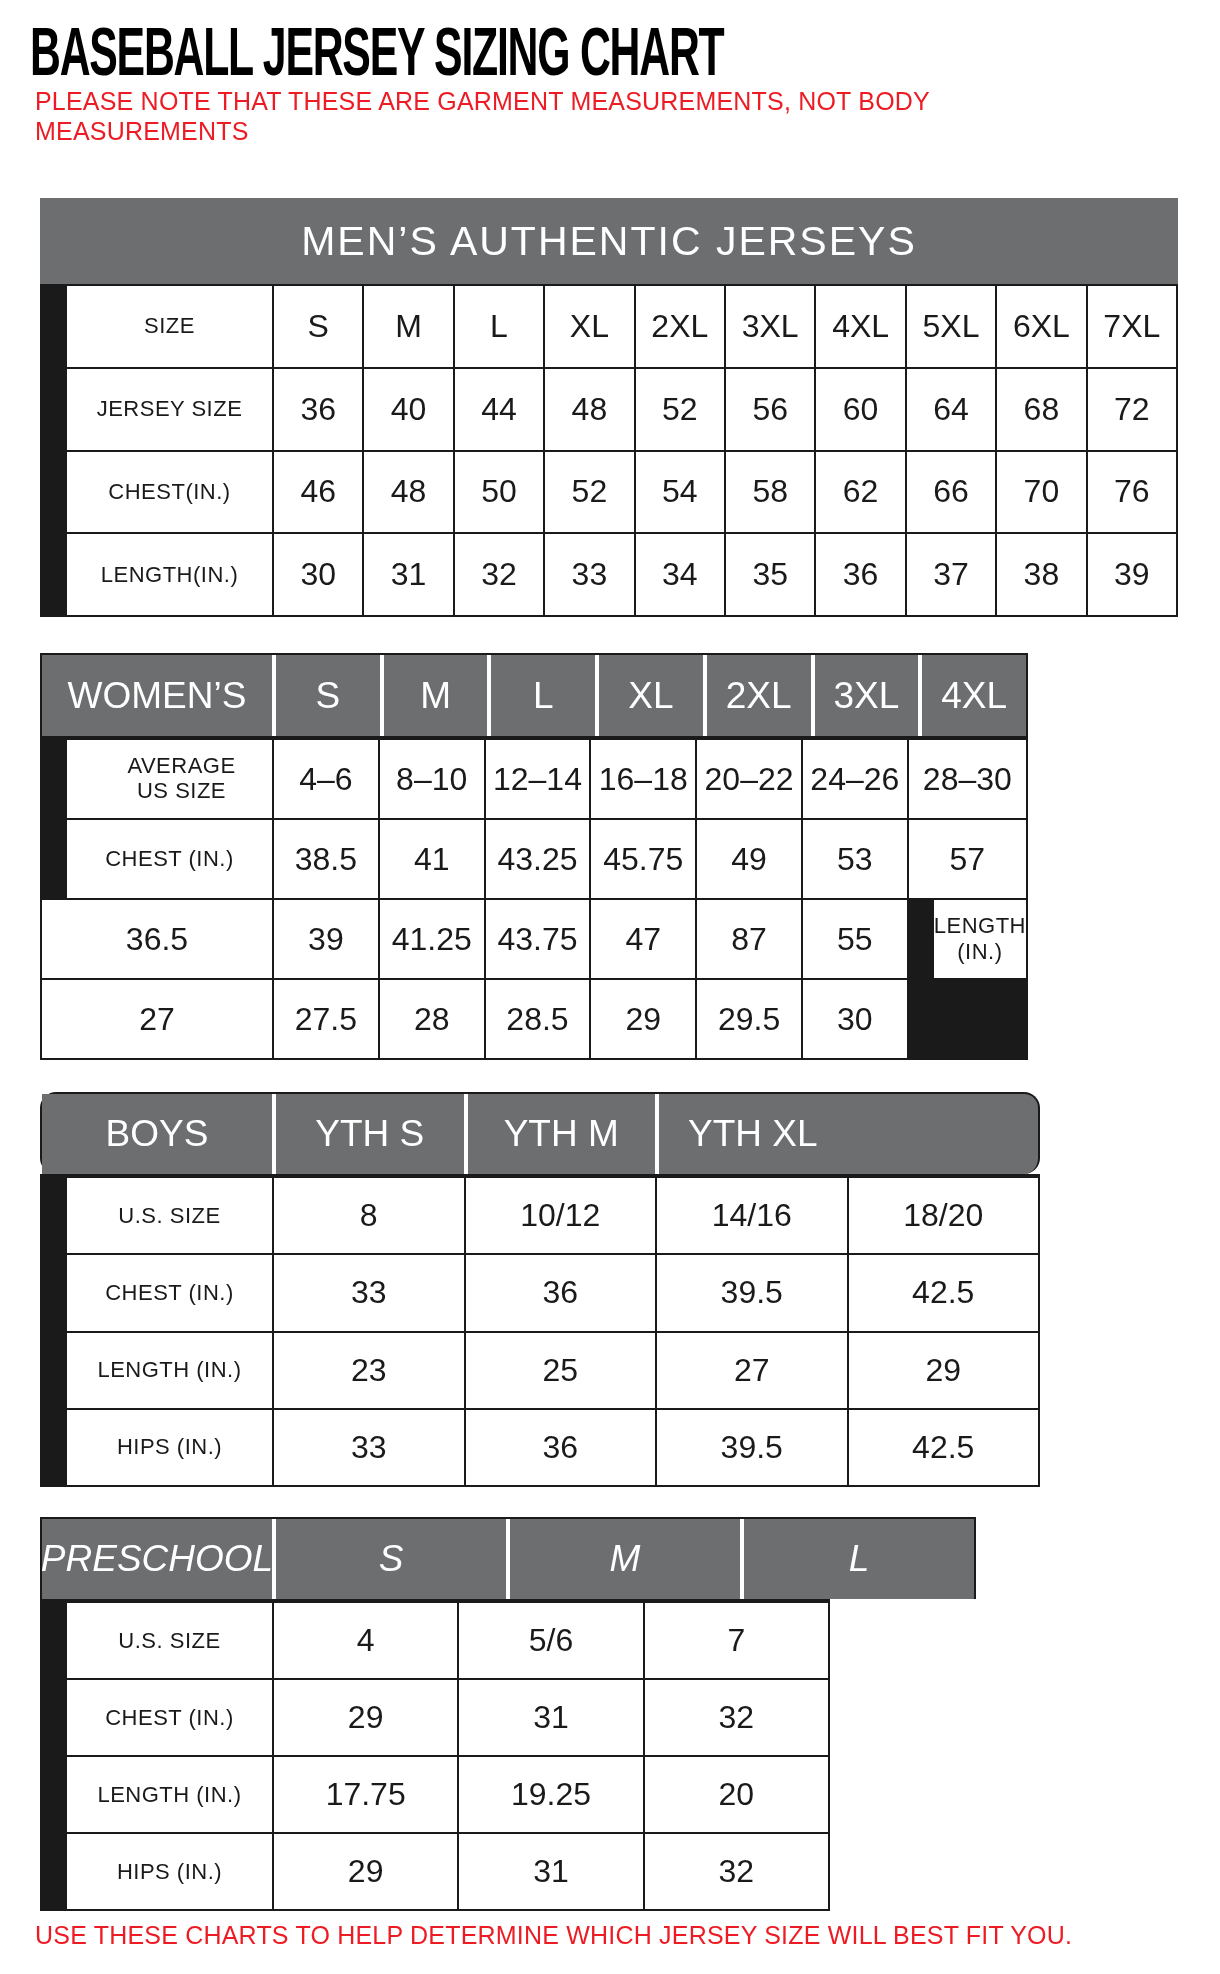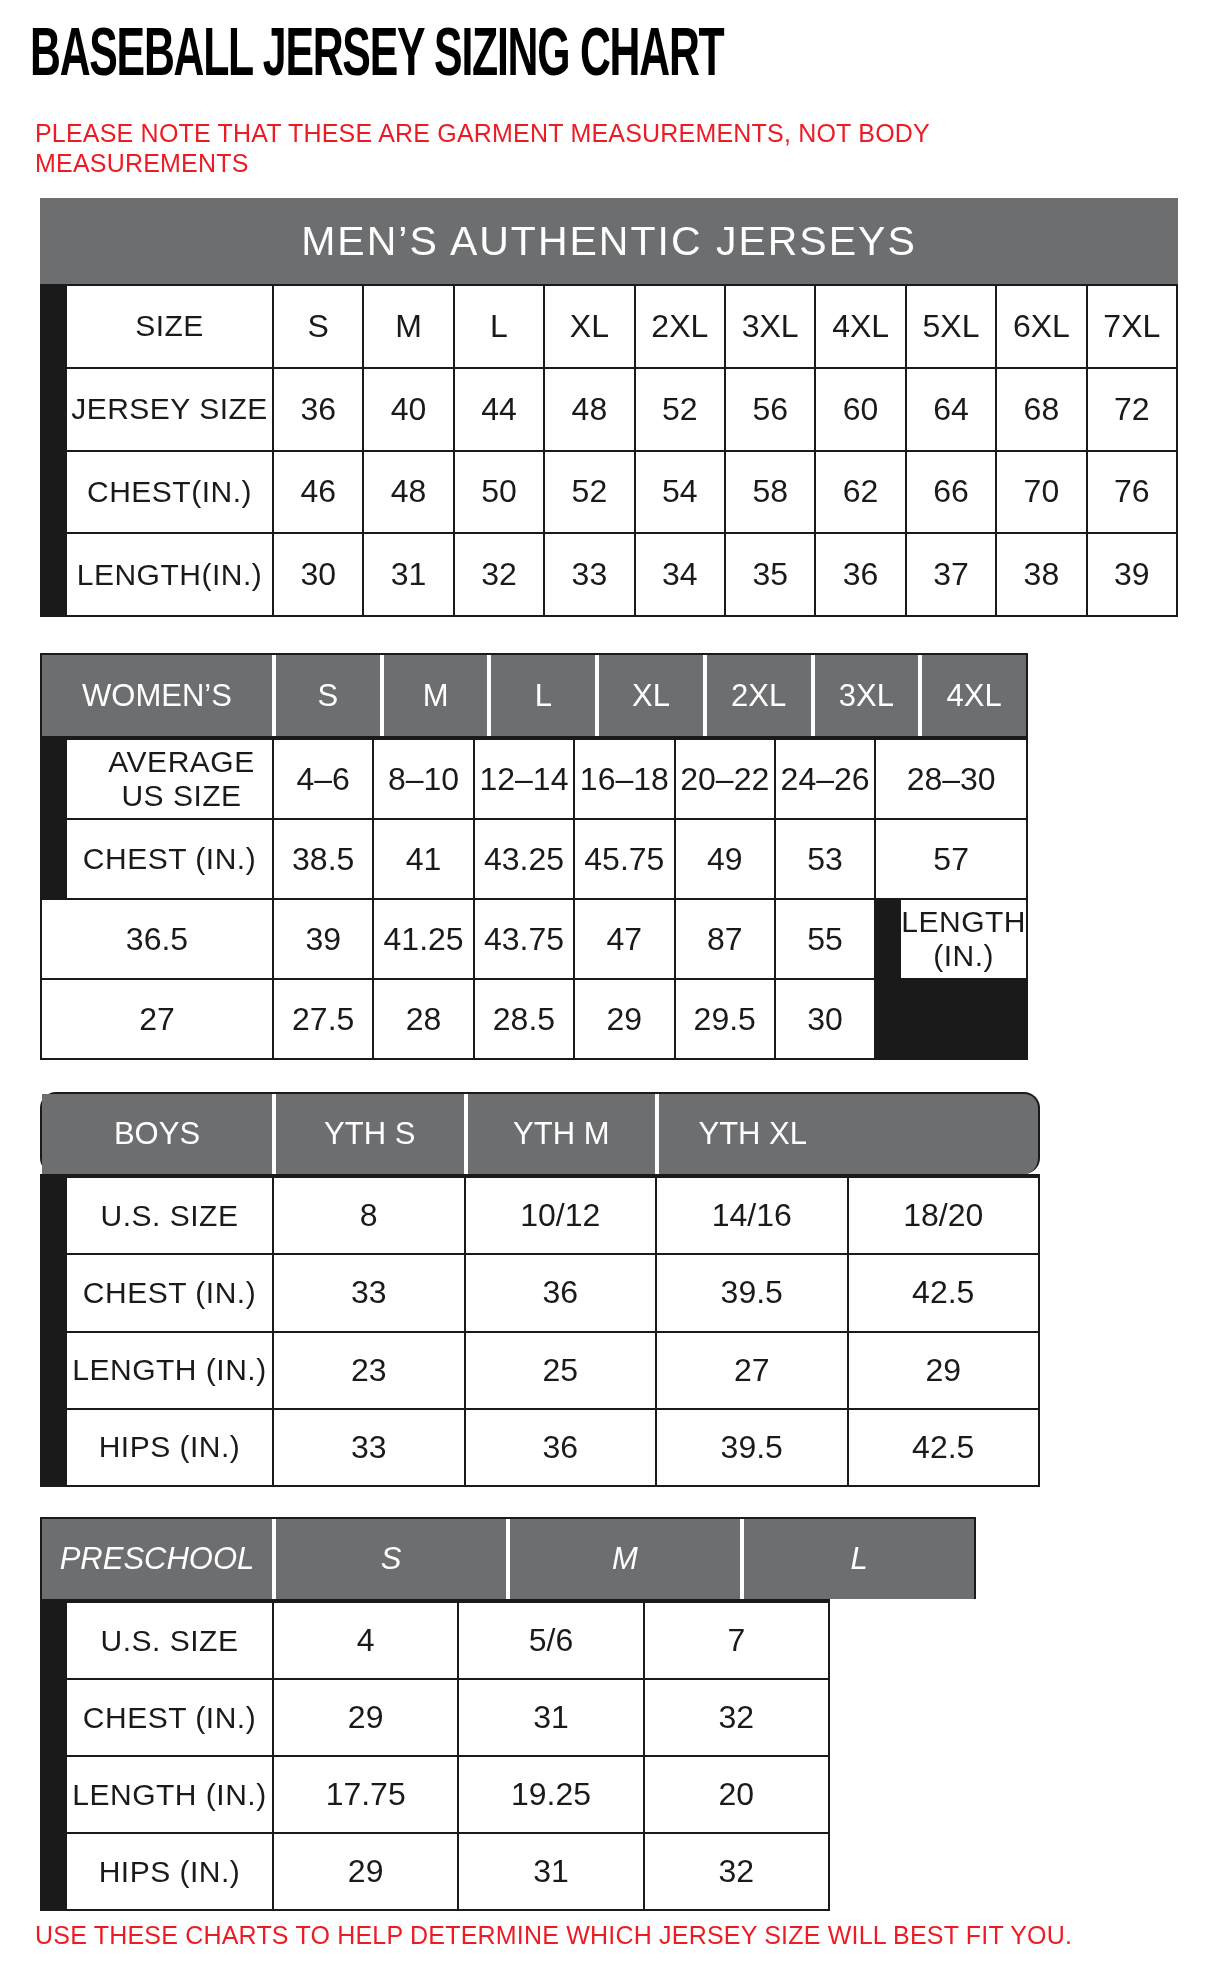--- a/index.html
+++ b/index.html
@@ -7,43 +7,43 @@
     width:1220px;height:1974px;position:relative;background:#ffffff;
     font-family:"Liberation Sans",sans-serif;color:#1a1a1a;overflow:hidden;
   }
   .abs{position:absolute;}
   
   .title{
     left:30px;top:12px;font-size:69px;font-weight:700;letter-spacing:-2px;
     transform:scaleX(0.62);transform-origin:left top;white-space:nowrap;color:#000;
   }
   
-  .note{left:35px;top:86px;font-size:25px;line-height:30px;color:#ed1c24;letter-spacing:0.2px;margin-top:32px;}
+  .note{left:35px;top:86px;font-size:25px;line-height:30px;color:#ed1c24;letter-spacing:0.2px;}
   .footer{left:35px;top:1921px;font-size:25px;color:#ed1c24;white-space:nowrap;letter-spacing:0.2px;}
   
   .banner{
     background:#6d6e70;color:#fff;display:flex;align-items:center;justify-content:center;
     font-size:41px;letter-spacing:2px;
   }
   
   .hdr{
     display:grid;background:#6d6e70;border:2px solid #1a1a1a;border-bottom:none;
     box-sizing:border-box;
   }
-  .hdr .c{background:#6d6e70;color:#fff;font-size:31px;border-left:4px solid #fff;}
+  .hdr .c{background:#6d6e70;color:#fff;font-size:37px;border-left:4px solid #fff;}
   .hdr .c:first-child{border-left:none;}
   
   .bodyg{
     display:grid;gap:2px;background:#1a1a1a;border:2px solid #1a1a1a;border-top:4px solid #1a1a1a;
     box-sizing:border-box;
   }
   .bodyg.thin-top{border-top:2px solid #1a1a1a;}
   .c{display:flex;align-items:center;justify-content:center;text-align:center;}
   .bodyg .c{background:#fff;font-size:32px;}
-  .bodyg .l{font-size:30px;letter-spacing:0.5px;margin-left:25px;}
+  .bodyg .l{font-size:22px;letter-spacing:0.5px;margin-left:25px;}
   .two{flex-direction:column;line-height:1.12;padding-left:24px;}
   
   #mens-banner{left:40px;top:198px;width:1138px;height:86px;}
   #mens-body{left:40px;top:284px;width:1138px;height:333px;grid-template-columns:230px repeat(10,1fr);grid-template-rows:repeat(4,1fr);}
   #womens-hdr{left:40px;top:653px;width:988px;height:83px;grid-template-columns:230px repeat(7,1fr);}
   #womens-body{left:40px;top:736px;width:988px;height:324px;grid-template-columns:230px repeat(7,1fr);grid-template-rows:repeat(4,1fr);}
   #boys-hdr{left:40px;top:1092px;width:1000px;height:82px;grid-template-columns:230px repeat(4,1fr);border-radius:16px;}
   #boys-body{left:40px;top:1174px;width:1000px;height:313px;grid-template-columns:230px repeat(4,1fr);grid-template-rows:repeat(4,1fr);}
   #pre-hdr{left:40px;top:1517px;width:936px;height:82px;grid-template-columns:230px repeat(3,1fr);font-style:italic;}
   #pre-body{left:40px;top:1599px;width:790px;height:312px;grid-template-columns:230px repeat(3,1fr);grid-template-rows:repeat(4,1fr);}

